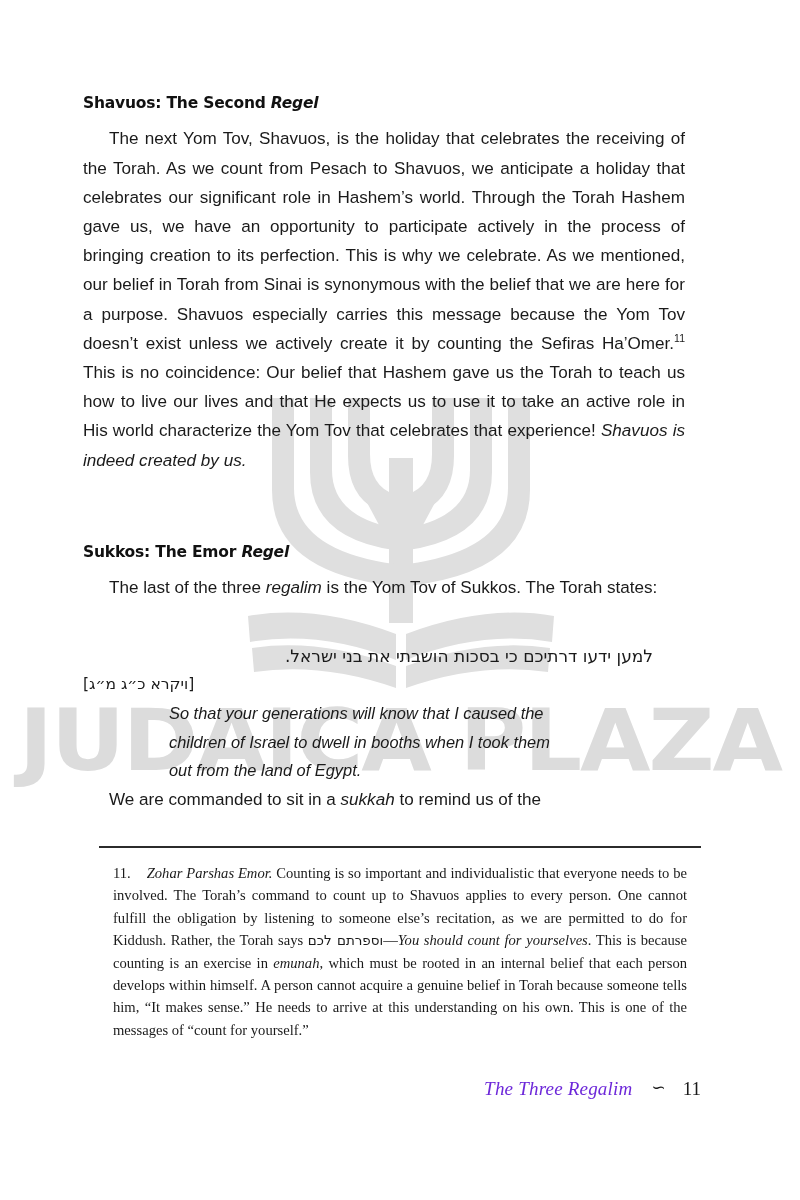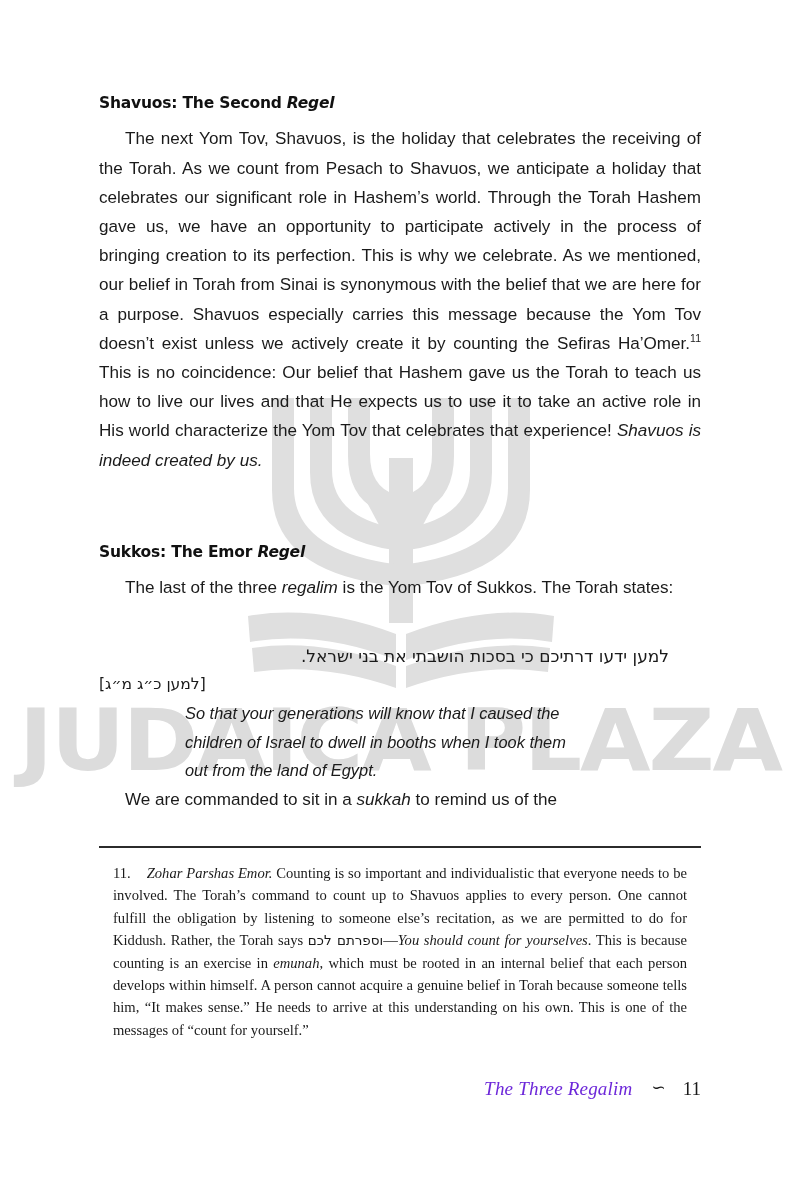--- a/index.html
+++ b/index.html
@@ -53,21 +53,21 @@
   }
 
   
   .content {
     position: relative;
     z-index: 1;
     padding: 0;
   }
   .textblock {
     position: absolute;
-    left: 99px;
+    left: 83px;
     top: 0;
     width: 602px;
   }
 
   h2.section-head {
     font-family: "DejaVu Sans", sans-serif;
     font-size: 15.5px;
     font-weight: 700;
     letter-spacing: -0.2px;
     margin: 0 0 11px 0;
@@ -234,21 +234,21 @@
     </div>
 
     <div class="textblock" style="top:543px;">
       <h2 class="section-head"><span>Sukkos: The Emor </span><em>Regel</em></h2>
 
       <p class="body"><span>The last of the three </span><em>regalim</em><span> is the Yom Tov of Sukkos. The Torah states:</span></p>
     </div>
 
     <div class="textblock quote-block" style="top:641px;">
       <p class="hebrew-line">למען ידעו דרתיכם כי בסכות הושבתי את בני ישראל.</p>
-      <p class="hebrew-source">[למען כ״ג מ״ג]</p>
+      <p class="hebrew-source">[ויקרא כ״ג מ״ג]</p>
       <p class="translation">So that your generations will know that I caused the children of Israel to dwell in booths when I took them out from the land of Egypt.</p>
     </div>
 
     <div class="textblock" style="top:785px;">
       <p class="body"><span>We are commanded to sit in a </span><em>sukkah</em><span> to remind us of the</span></p>
     </div>
 
     <div class="footnote-area">
       <div class="footnote-rule"></div>
       <p class="footnote"><span class="fn-num">11.</span><em>Zohar Parshas Emor.</em><span> Counting is so important and individualistic that everyone needs to be involved. The Torah’s command to count up to Shavuos applies to every person. One cannot fulfill the obligation by listening to someone else’s recitation, as we are permitted to do for Kiddush. Rather, the Torah says </span><span class="fn-heb">וספרתם לכם</span><span>—</span><em>You should count for yourselves</em><span>. This is because counting is an exercise in </span><em>emunah</em><span>, which must be rooted in an internal belief that each person develops within himself. A person cannot acquire a genuine belief in Torah because someone tells him, “It makes sense.” He needs to arrive at this understanding on his own. This is one of the messages of “count for yourself.”</span></p>

